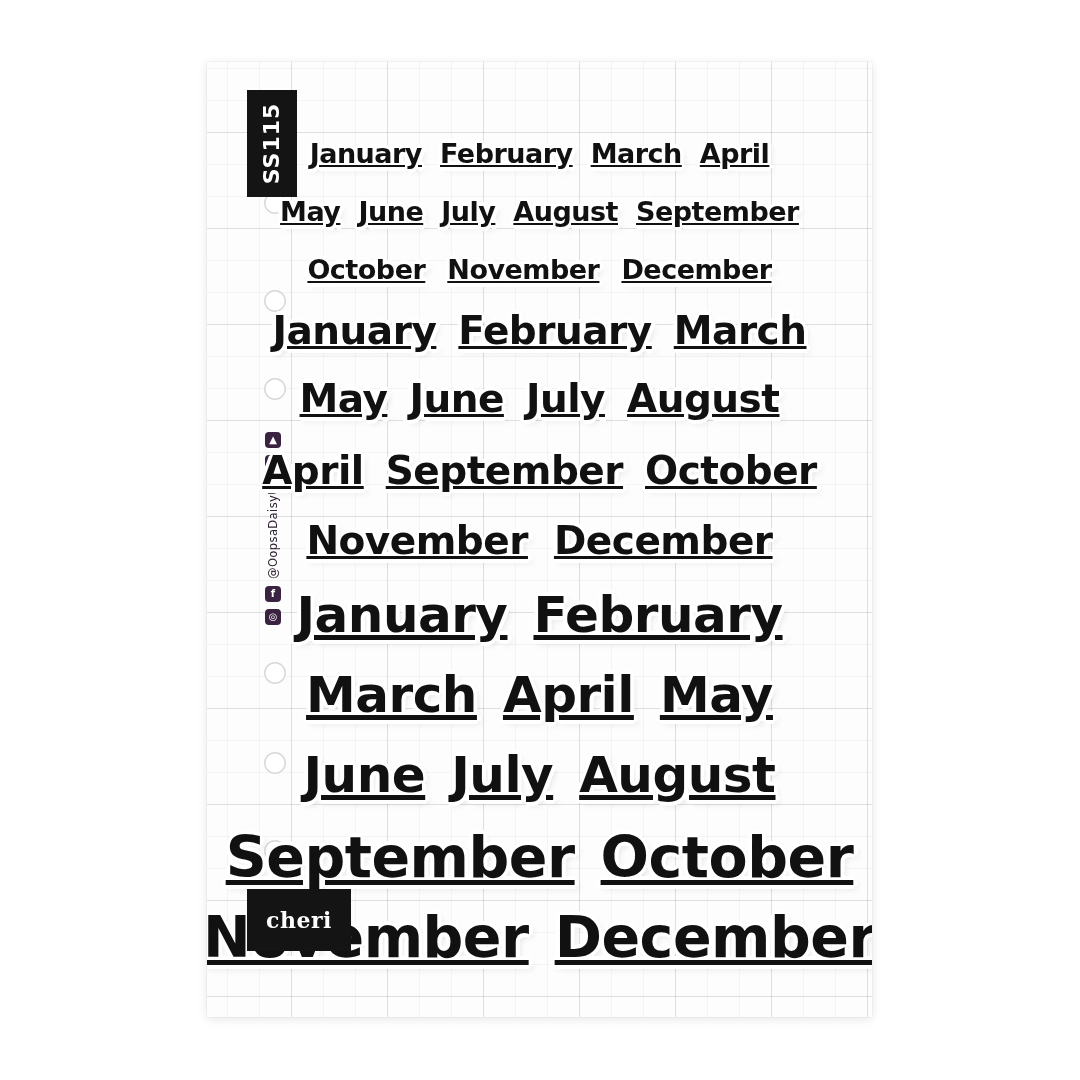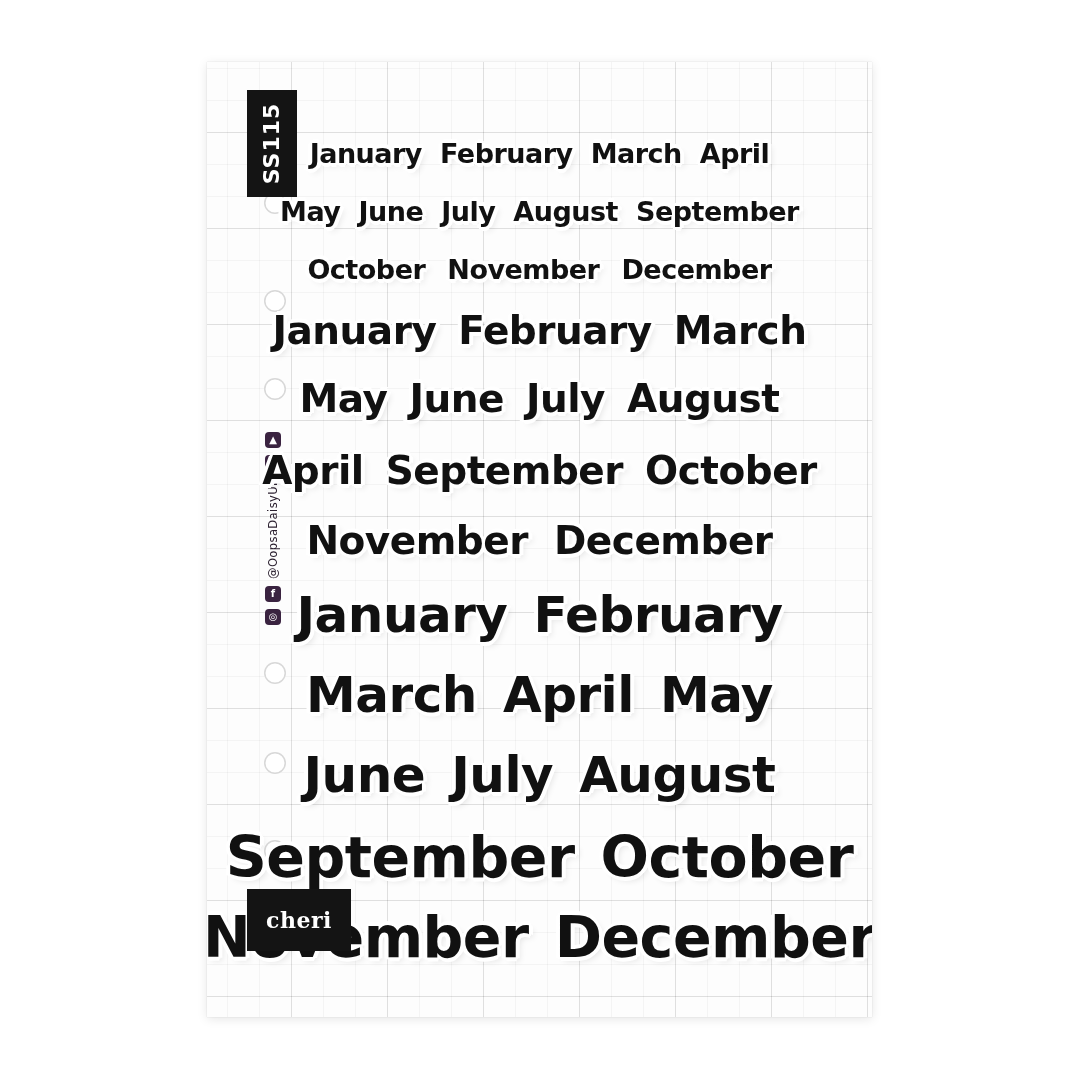--- a/index.html
+++ b/index.html
@@ -149,20 +149,21 @@
     font-family: "DejaVu Sans", sans-serif;
     font-weight: 700;
     letter-spacing: -0.5px;
     white-space: nowrap;
     
     text-shadow:
       3px 0 0 #ffffff, -3px 0 0 #ffffff, 0 3px 0 #ffffff, 0 -3px 0 #ffffff,
       2px 2px 0 #ffffff, -2px 2px 0 #ffffff, 2px -2px 0 #ffffff, -2px -2px 0 #ffffff,
       4px 1px 0 #ffffff, -4px 1px 0 #ffffff, 1px 4px 0 #ffffff, 1px -4px 0 #ffffff,
       4px 4px 6px rgba(0,0,0,0.10);
+    text-decoration: underline;
   }
   .size-s  { font-size: 27px; }
   .size-m  { font-size: 39px; }
   .size-l  { font-size: 50px; }
   .size-xl { font-size: 57px; }
 
   .row-gap-s  { gap: 18px; }
   .row-gap-m  { gap: 22px; }
   .row-gap-l  { gap: 26px; }
 </style>

